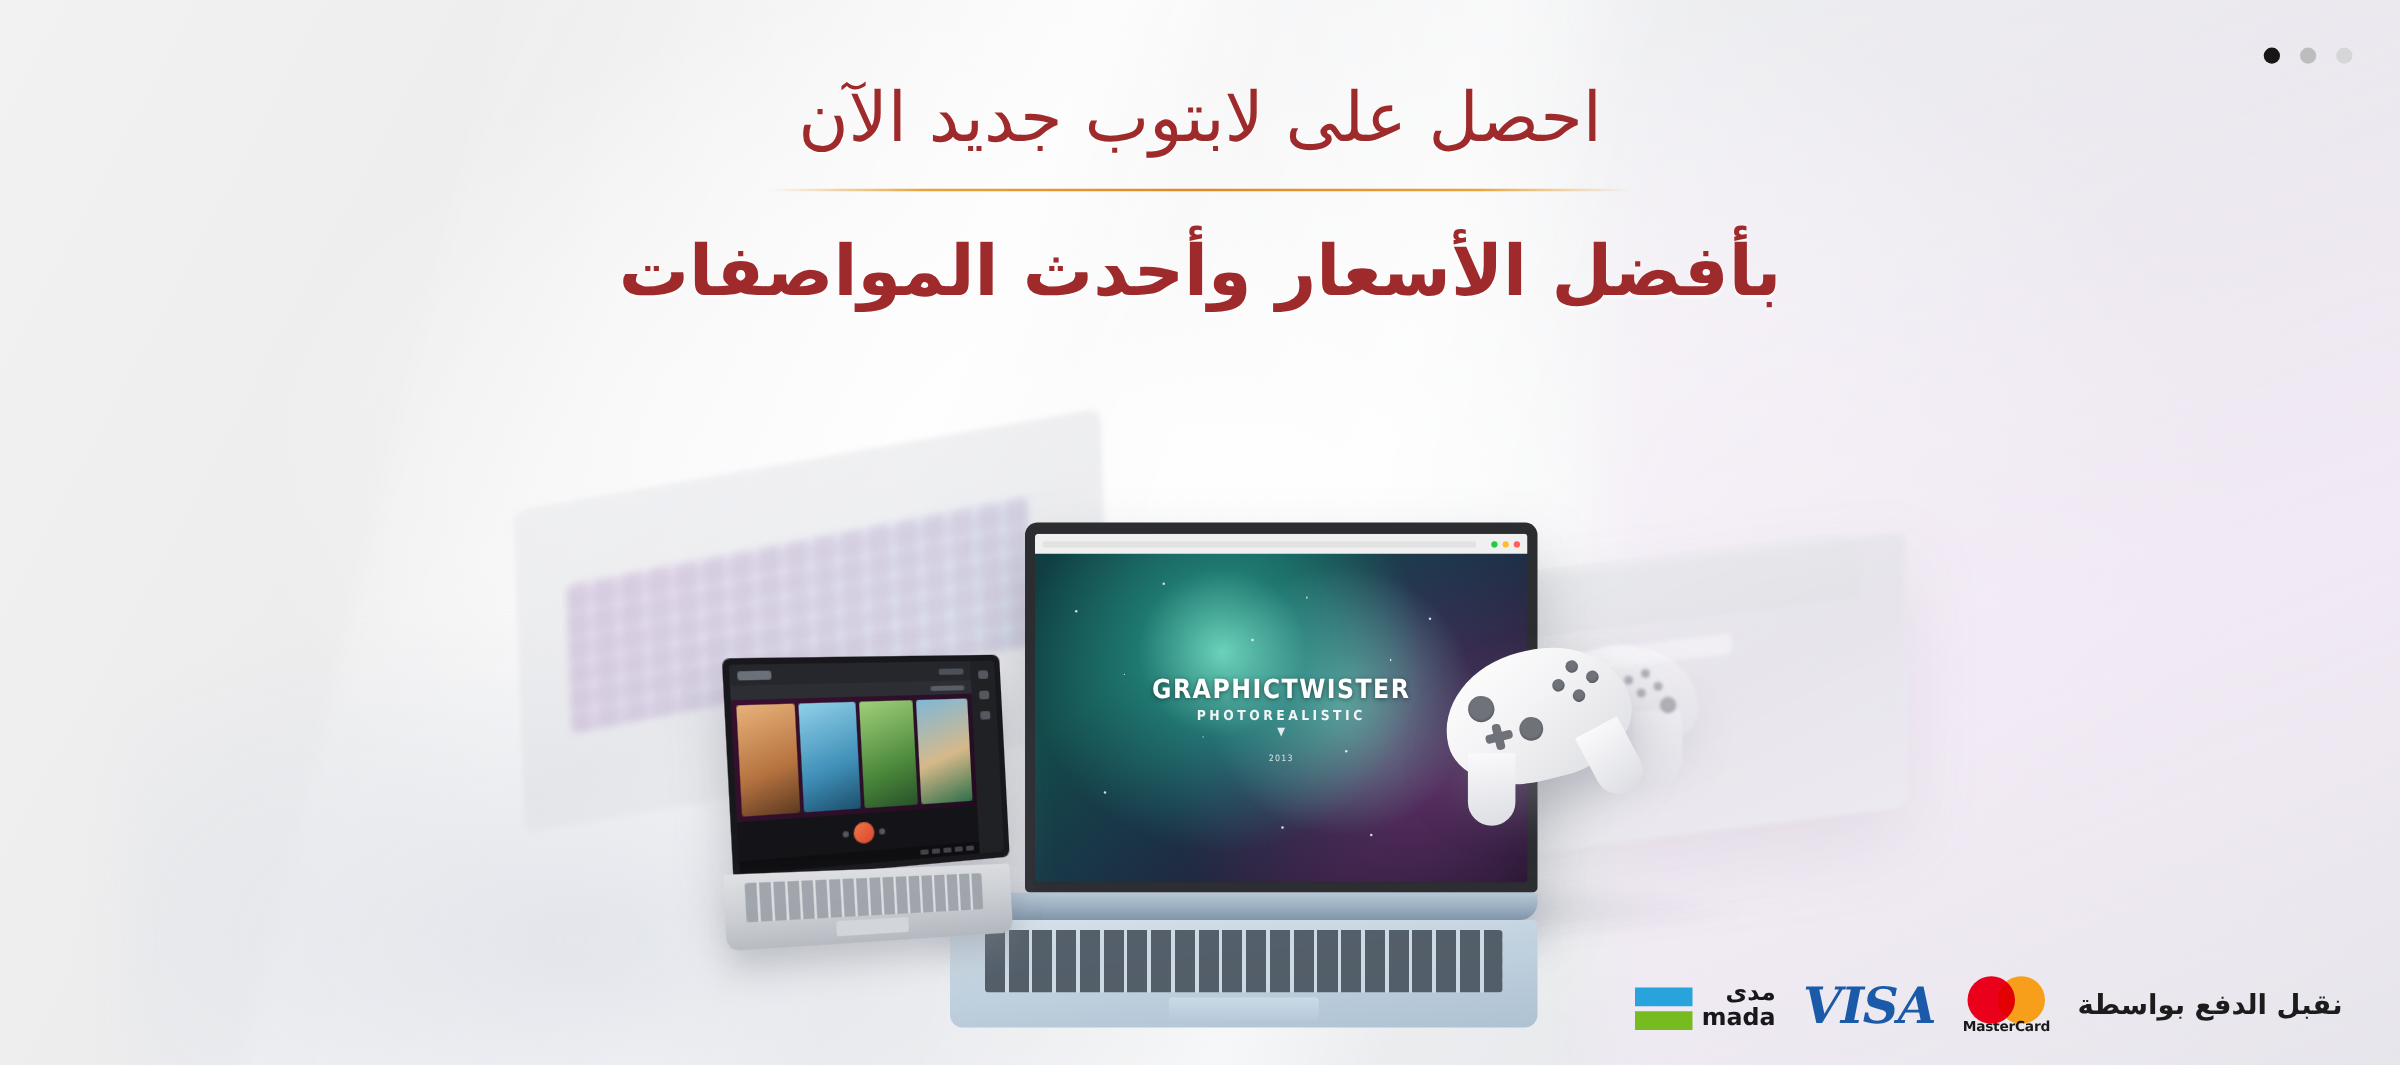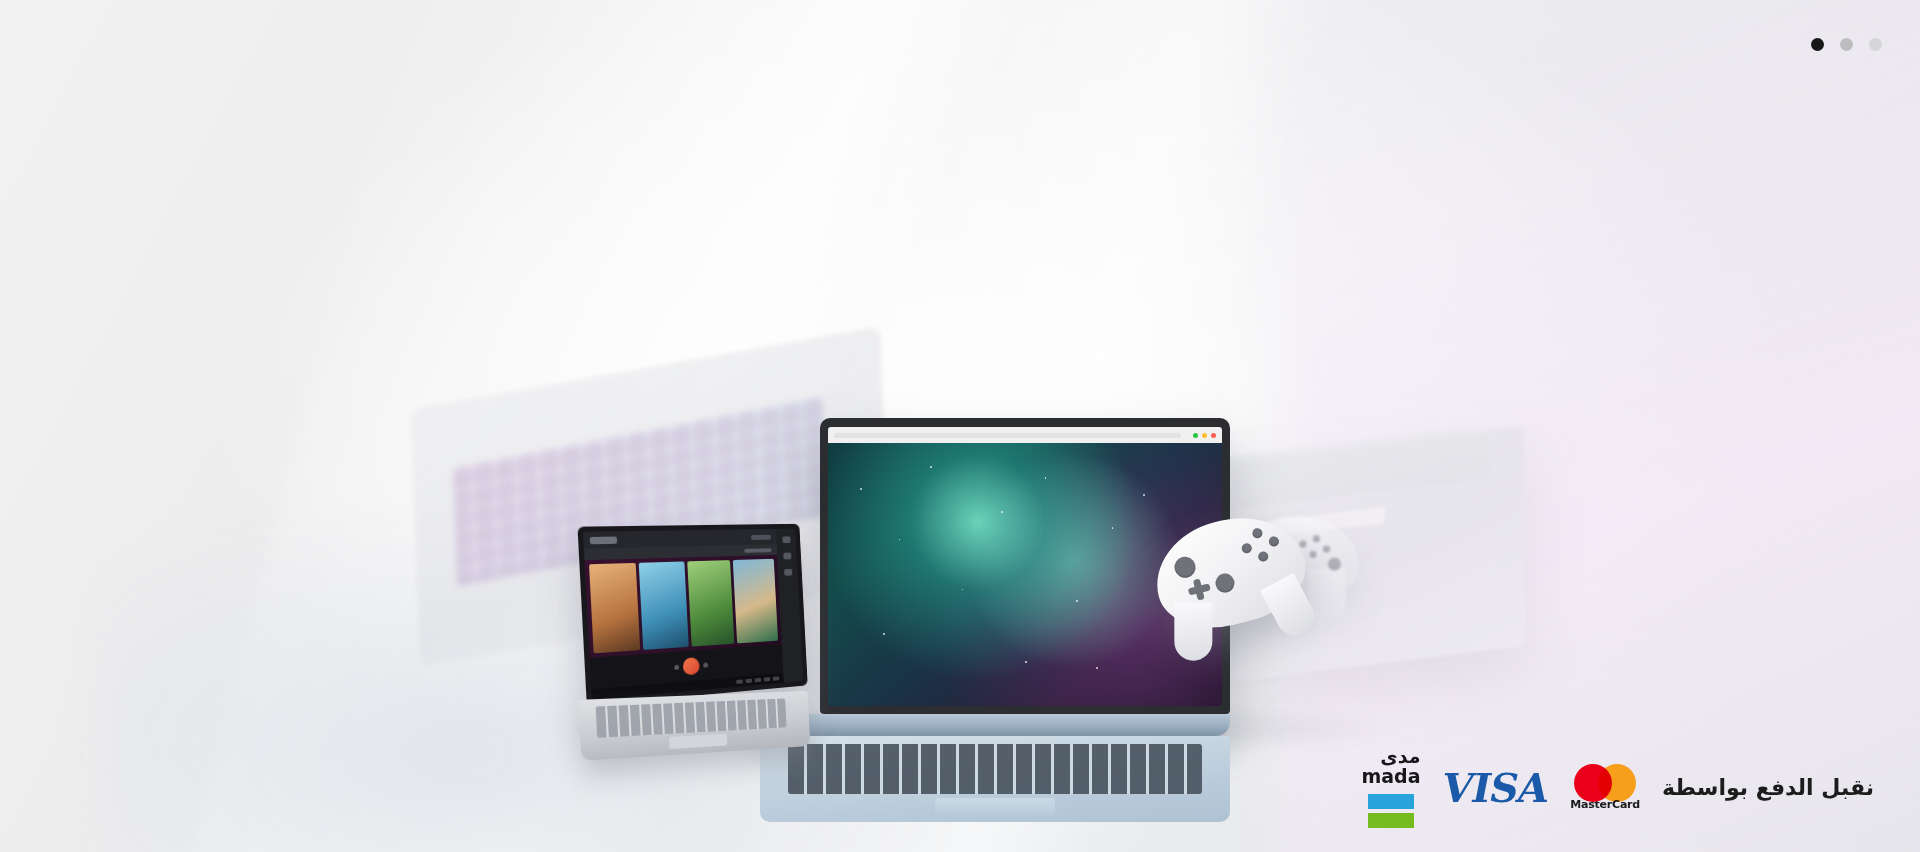--- a/index.html
+++ b/index.html
@@ -222,21 +222,21 @@
   .mc-circles{ position:relative; width:62px; height:38px; }
   .mc-circles span{ position:absolute; top:0; width:38px; height:38px; border-radius:50%; }
   .mc-circles .red{ left:0; background:#eb001b; }
   .mc-circles .yel{ right:0; background:#f79e1b; mix-blend-mode:multiply; }
   .mc-word{ font-size:11px; font-weight:700; color:#1a1a1a; letter-spacing:-.2px; margin-top:-4px; direction:ltr;}
   .visa{
     font-family:"DejaVu Serif","Liberation Serif",serif;
     font-size:40px; font-weight:700; font-style:italic; color:#1a5aa8;
     letter-spacing:-1px; direction:ltr; line-height:1;
   }
-  .mada{ display:flex; align-items:center; gap:7px; direction:rtl;flex-direction:column; }
+  .mada{ display:flex; align-items:flex-end; gap:7px; direction:rtl; }
   .mada-bars{ display:flex; flex-direction:column; gap:4px; }
   .mada-bars span{ width:46px; height:15px; display:block; }
   .mada-bars .blue{ background:#29a3dc; }
   .mada-bars .green{ background:#76bc21; }
   .mada-text{ display:flex; flex-direction:column; line-height:1.05; }
   .mada-ar{ font-size:19px; font-weight:700; color:#18181a; direction:rtl;}
   .mada-en{ font-size:19px; font-weight:700; color:#18181a; direction:ltr;}
 </style>
 </head>
 <body>
@@ -252,20 +252,25 @@
   <div class="ghost ghost-keys"></div>
   <div class="ghost ghost-console-top"></div>
   <div class="ghost ghost-console"></div>
 
   <div class="dots">
     <span class="dot"></span>
     <span class="dot mid"></span>
     <span class="dot active"></span>
   </div>
 
+  <div class="headline-wrap">
+    <div class="headline-1">احصل على لابتوب جديد الآن</div>
+    <div class="rule"></div>
+    <div class="headline-2">بأفضل الأسعار وأحدث المواصفات</div>
+  </div>
 
   <div class="floor-shadow"></div>
 
   <div class="big-laptop">
     <div class="bl-lid">
       <div class="bl-screen">
         <div class="stars">
           <span style="left:8%;top:22%;width:2px;height:2px"></span>
           <span style="left:18%;top:40%;width:1.5px;height:1.5px"></span>
           <span style="left:26%;top:14%;width:2px;height:2px"></span>
@@ -279,20 +284,26 @@
           <span style="left:14%;top:74%;width:2px;height:2px"></span>
           <span style="left:50%;top:84%;width:1.5px;height:1.5px"></span>
           <span style="left:68%;top:86%;width:2px;height:2px"></span>
           <span style="left:92%;top:70%;width:1.5px;height:1.5px"></span>
         </div>
         <div class="bl-bar">
           <i class="r"></i>
           <i class="y"></i>
           <i class="g"></i>
           <u></u>
+        </div>
+        <div class="bl-logo">
+          <div class="t1">GRAPHICTWISTER</div>
+          <div class="t2">PHOTOREALISTIC</div>
+          <div class="bl-arrow">▼</div>
+          <div class="t3">2013</div>
         </div>
       </div>
     </div>
     <div class="bl-base"></div>
     <div class="bl-deck">
       <div class="bl-keys"></div>
       <div class="bl-track"></div>
     </div>
   </div>
 

